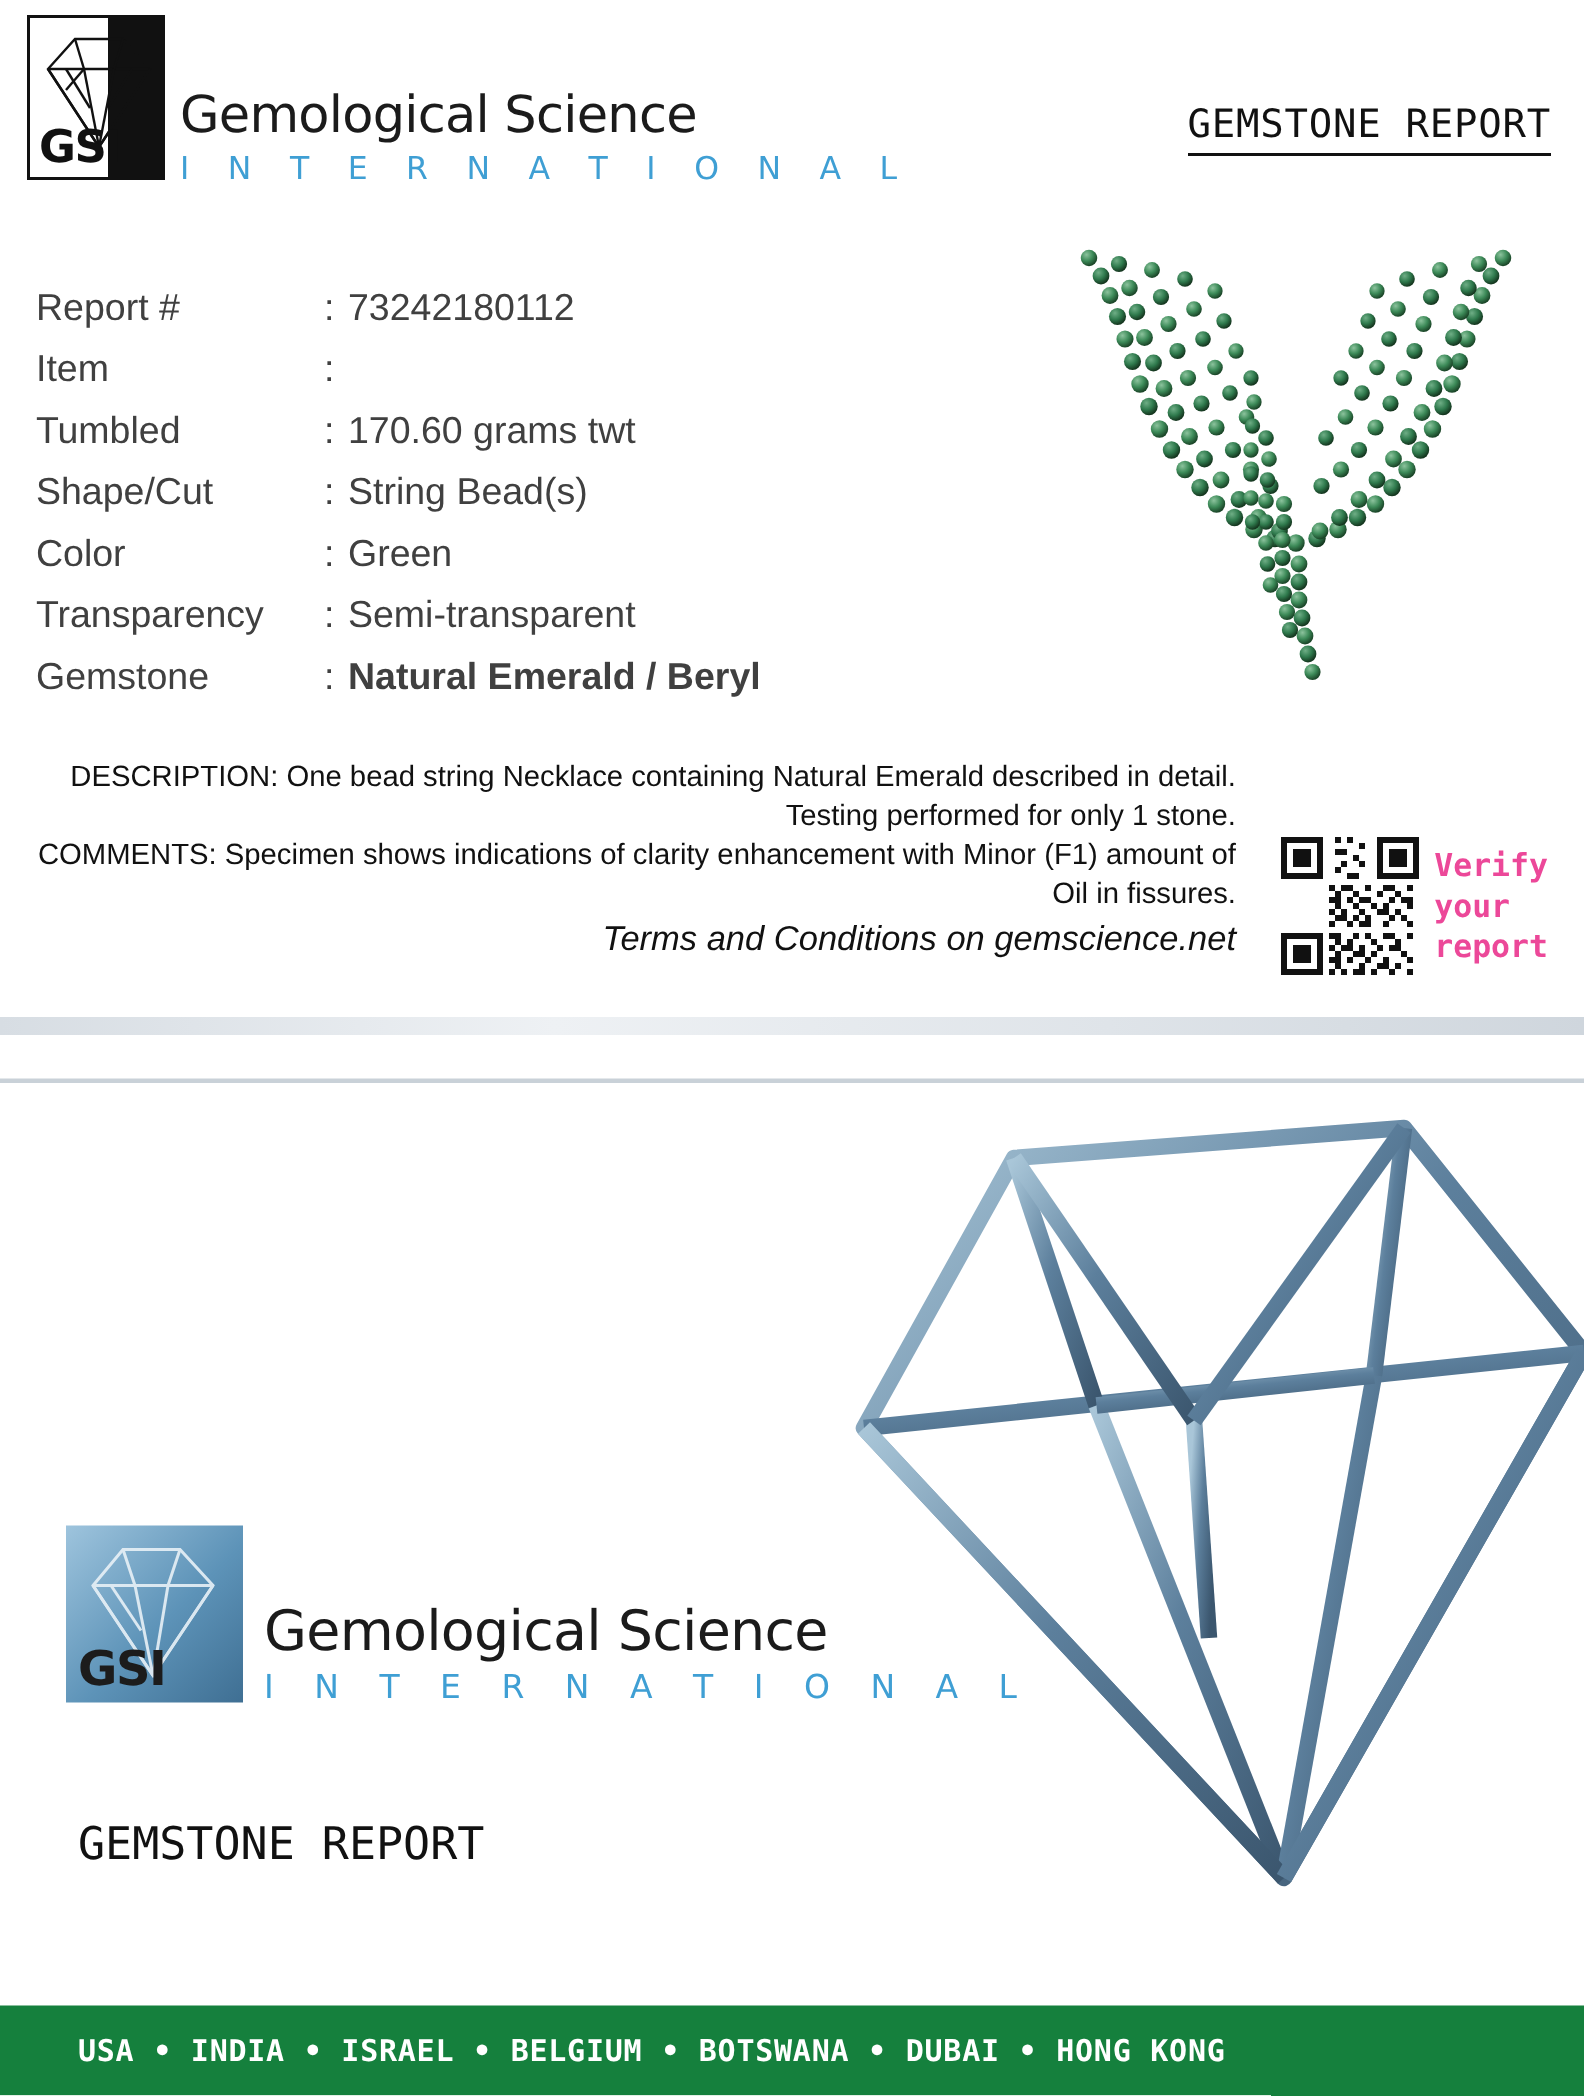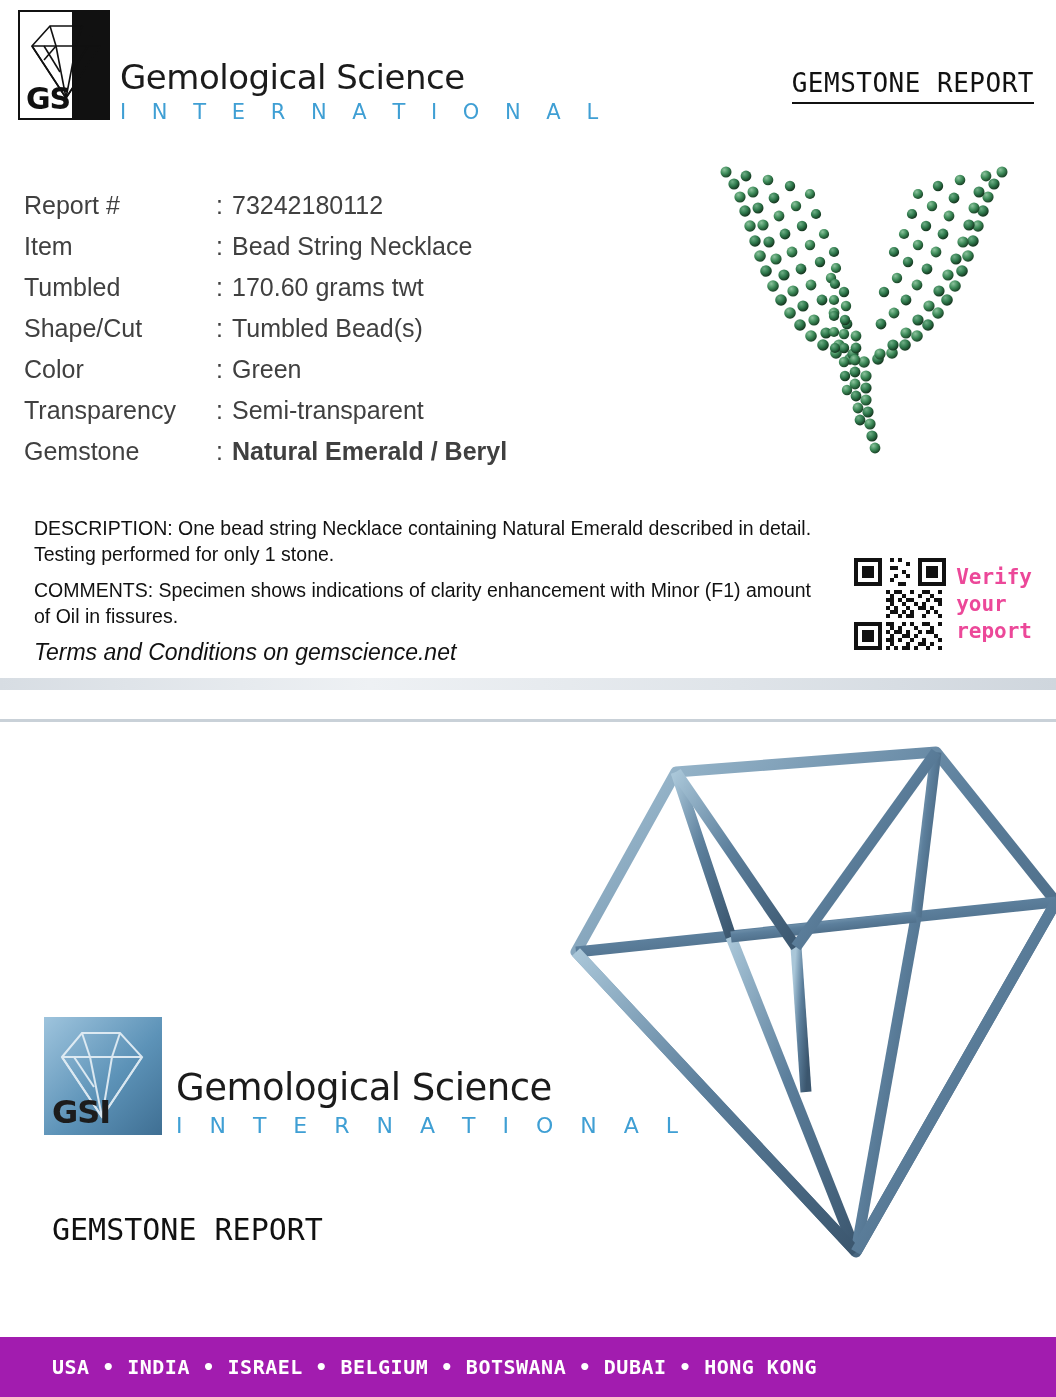--- a/index.html
+++ b/index.html
@@ -136,21 +136,21 @@
   
   .desc-block {
     position: absolute;
     left: 24px;
     top: 505px;
     width: 800px;
     font-size: 19.5px;
     line-height: 26px;
     color: #111;
   }
-  .desc-block p { margin: 10px; }
+  .desc-block p { margin: 0; text-align: right; }
   .desc-block .terms {
     font-style: italic;
     font-size: 23px;
     margin-top: 3px;
   }
 
   
   .verify-area {
     position: absolute;
     right: 24px;
@@ -263,21 +263,21 @@
     color: #111;
   }
 
   
   .footer-bar {
     position: absolute;
     left: 0;
     bottom: 0;
     width: 1056px;
     height: 60px;
-    background: #a21caf;
+    background: #15803d;
     display: flex;
     align-items: center;
   }
   .footer-text {
     margin-left: 52px;
     font-family: "DejaVu Sans Mono", monospace;
     font-size: 20px;
     font-weight: bold;
     letter-spacing: 0.5px;
     color: #ffffff;
@@ -321,31 +321,30 @@
 
   <div class="details">
     <div class="detail-row">
       <span class="detail-label">Report #</span>
       <span class="detail-sep">:</span>
       <span class="detail-value">73242180112</span>
     </div>
     <div class="detail-row">
       <span class="detail-label">Item</span>
       <span class="detail-sep">:</span>
-      <span class="detail-value">Bead String Necklace</span>
     </div>
     <div class="detail-row">
       <span class="detail-label">Tumbled</span>
       <span class="detail-sep">:</span>
       <span class="detail-value">170.60 grams twt</span>
     </div>
     <div class="detail-row">
       <span class="detail-label">Shape/Cut</span>
       <span class="detail-sep">:</span>
-      <span class="detail-value">Tumbled Bead(s)</span>
+      <span class="detail-value">String Bead(s)</span>
     </div>
     <div class="detail-row">
       <span class="detail-label">Color</span>
       <span class="detail-sep">:</span>
       <span class="detail-value">Green</span>
     </div>
     <div class="detail-row">
       <span class="detail-label">Transparency</span>
       <span class="detail-sep">:</span>
       <span class="detail-value">Semi-transparent</span>

